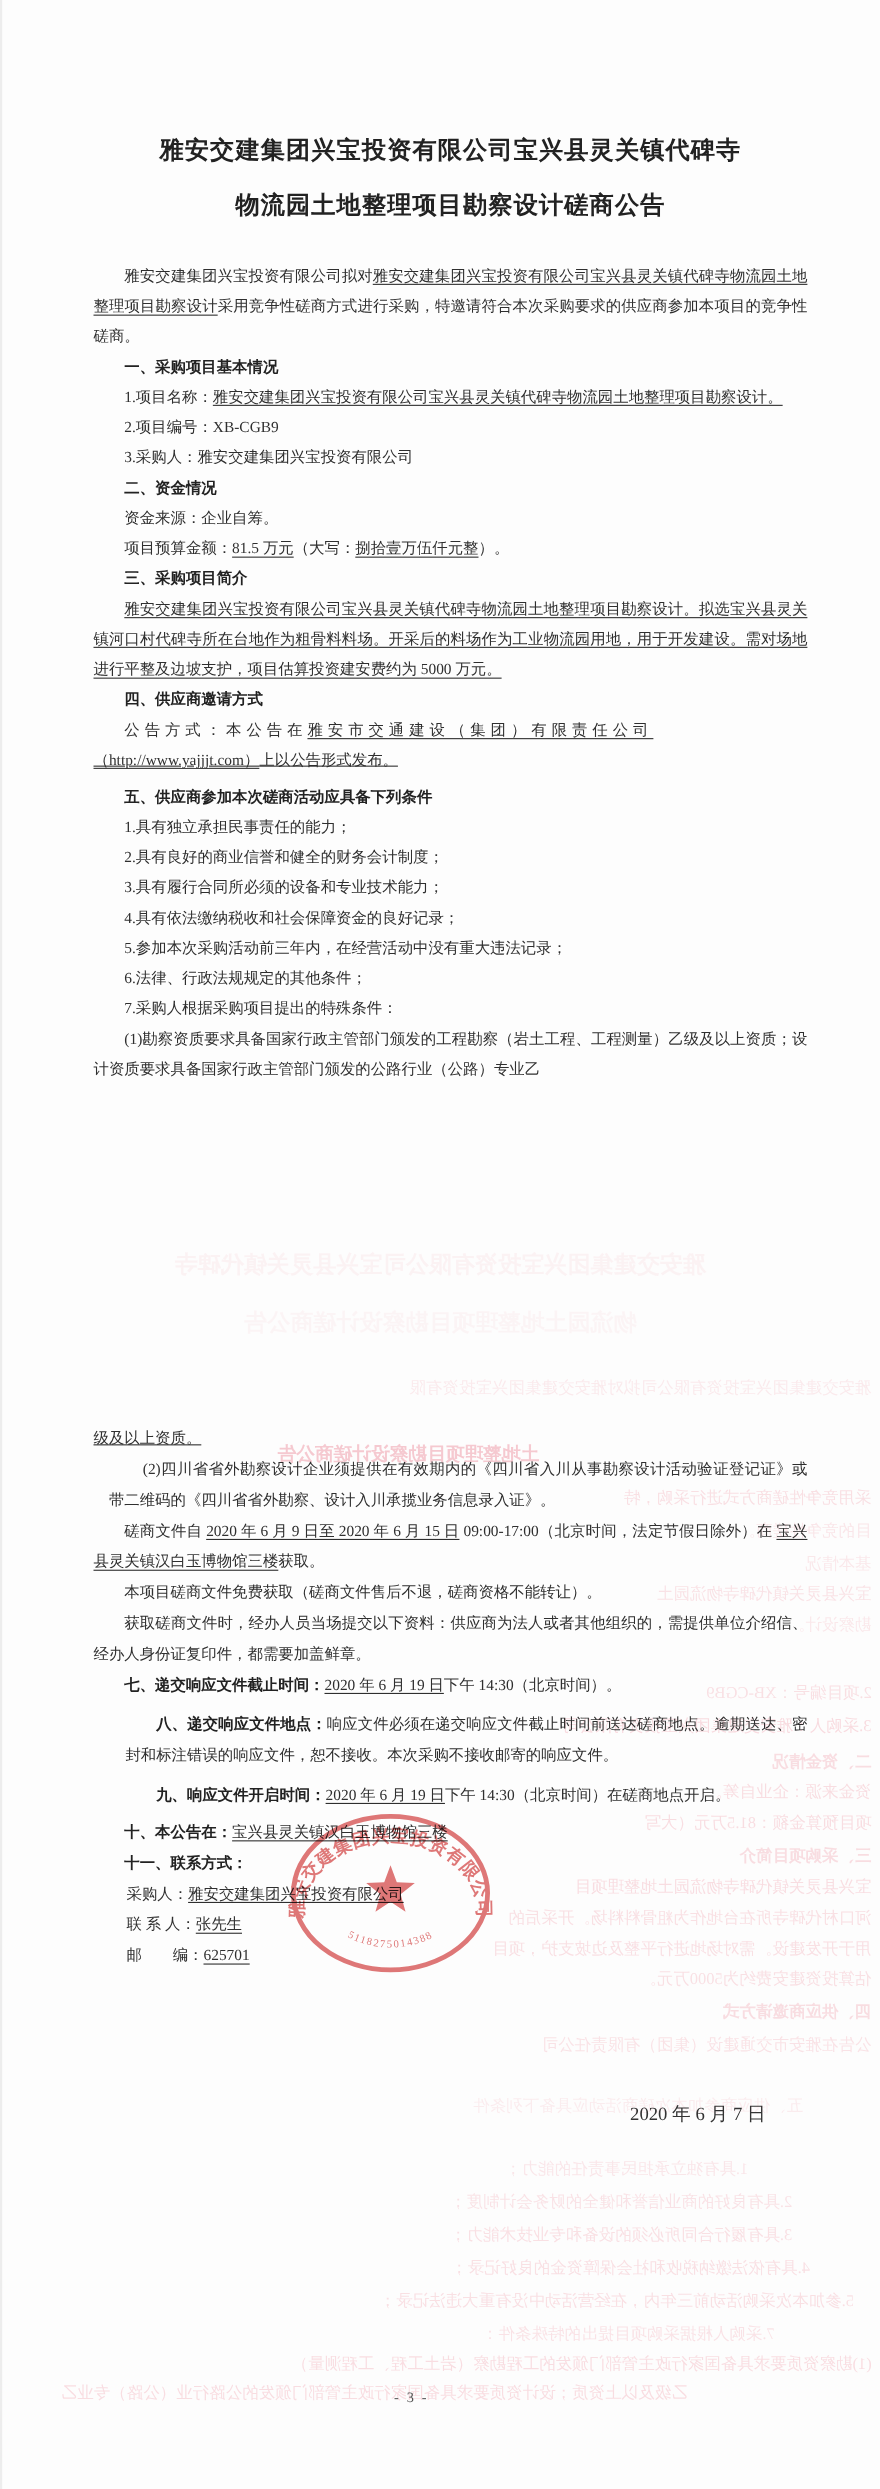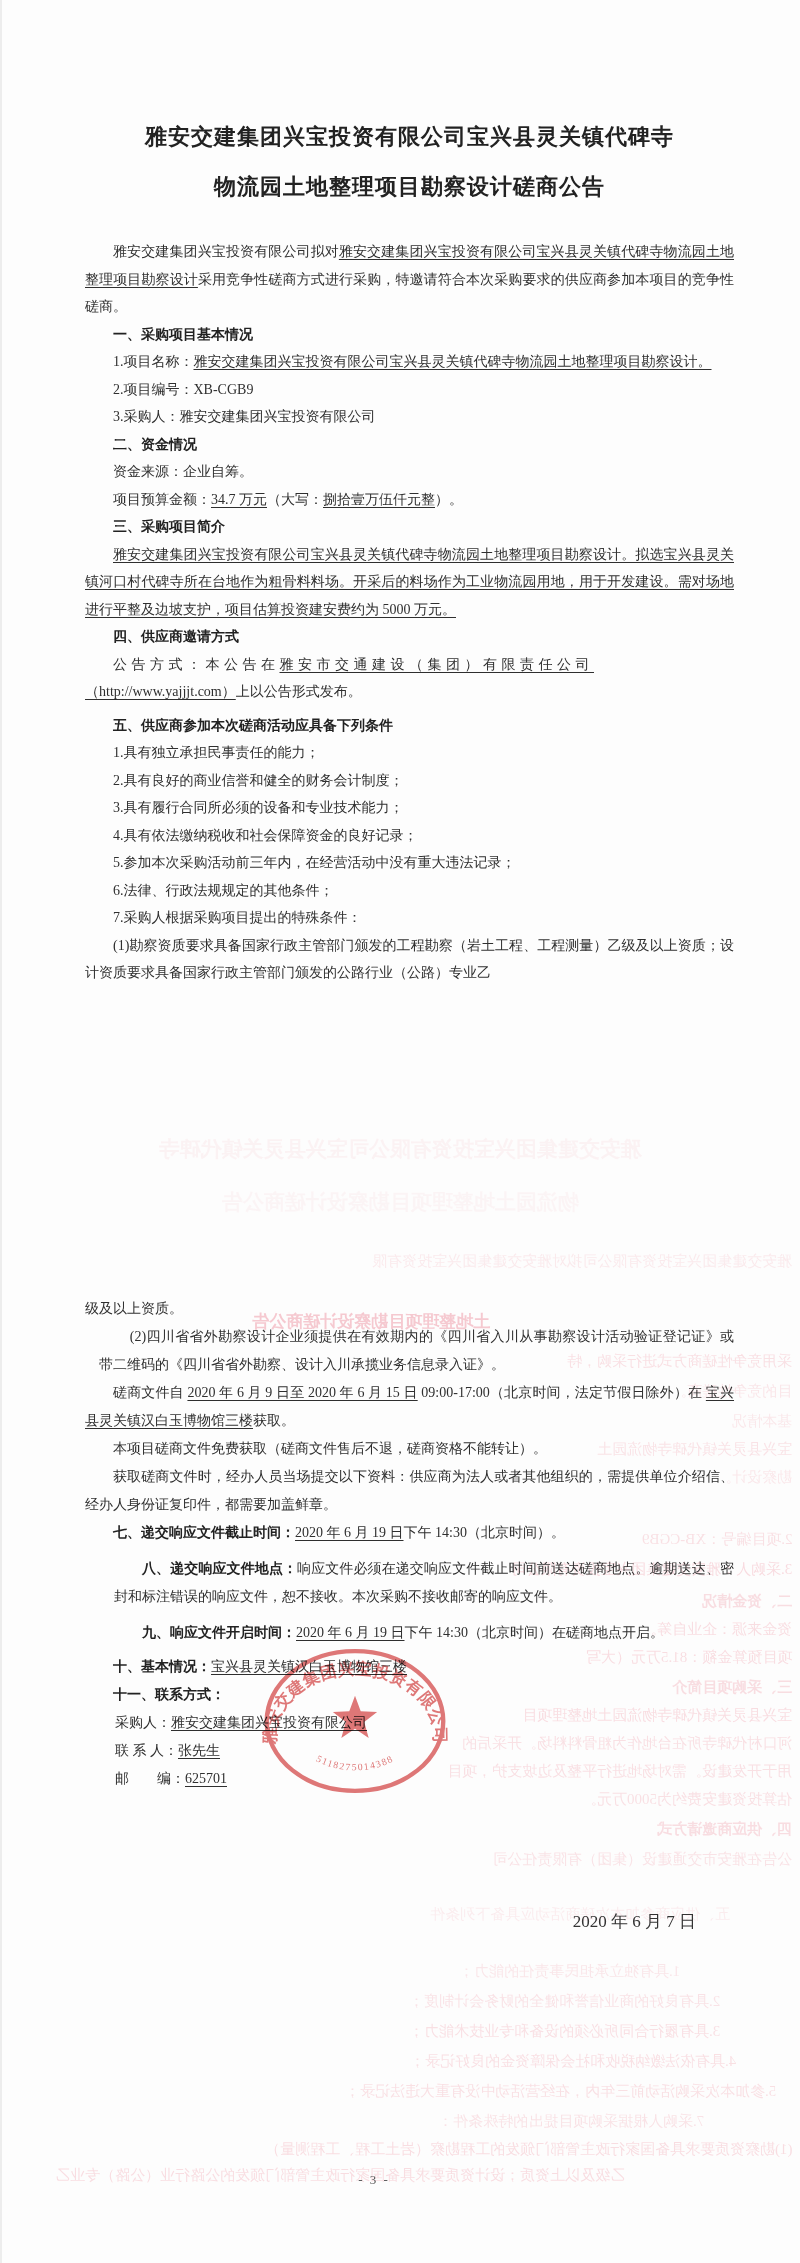--- a/index.html
+++ b/index.html
@@ -18,21 +18,21 @@
   .title { margin:0; padding-top:112px; text-align:center; font-size:22px; font-weight:700; color:#222; letter-spacing:1px; }
   .title-line { display:block; line-height:50px; }
   .title-gap { height:22px; }
 
   .para { margin:0; font-size:14px; line-height:27.5px; text-align:justify; }
   .page2 .para { line-height:28px; }
   .indent { text-indent:2em; }
   .indent2 { text-indent:2.2em; padding-left:14px;font-family:Liberation Serif, serif; }
   .bold { font-weight:700; color:#222; }
   .u { text-decoration:underline; text-underline-offset:3px; }
-  .noindent { text-indent:0; }
+  .noindent { text-indent:0;text-decoration:underline; }
   .spread { letter-spacing:4.5px; }
   .mt8 { margin-top:8px;margin-left:29px; }
   .mt6 { margin-top:6px; }
   .contact-block { margin-left:30px; }
 
   .doc-date { position:absolute; top:1910px; right:104px; font-size:17px; color:#333; }
   .page-number { position:absolute; top:2172px; left:0; width:748px; text-align:center; font-size:13px; color:#555; letter-spacing:2px; }
 
   .ghost-layer { position:absolute; inset:0; pointer-events:none; }
   .ghost {
@@ -91,21 +91,21 @@
 
     <p class="para indent"><span>雅安交建集团兴宝投资有限公司拟对</span><span class="u">雅安交建集团兴宝投资有限公司宝兴县灵关镇代碑寺物流园土地整理项目勘察设计</span><span>采用竞争性磋商方式进行采购，特邀请符合本次采购要求的供应商参加本项目的竞争性磋商。</span></p>
 
     <p class="para indent bold">一、采购项目基本情况</p>
     <p class="para indent"><span>1.项目名称：</span><span class="u">雅安交建集团兴宝投资有限公司宝兴县灵关镇代碑寺物流园土地整理项目勘察设计。</span></p>
     <p class="para indent">2.项目编号：XB-CGB9</p>
     <p class="para indent">3.采购人：雅安交建集团兴宝投资有限公司</p>
 
     <p class="para indent bold">二、资金情况</p>
     <p class="para indent">资金来源：企业自筹。</p>
-    <p class="para indent"><span>项目预算金额：</span><span class="u">34.7 万元</span><span>（大写：</span><span class="u">捌拾壹万伍仟元整</span><span>）。</span></p>
+    <p class="para indent"><span>项目预算金额：</span><span class="u">81.5 万元</span><span>（大写：</span><span class="u">捌拾壹万伍仟元整</span><span>）。</span></p>
 
     <p class="para indent bold">三、采购项目简介</p>
     <p class="para indent"><span class="u">雅安交建集团兴宝投资有限公司宝兴县灵关镇代碑寺物流园土地整理项目勘察设计。拟选宝兴县灵关镇河口村代碑寺所在台地作为粗骨料料场。开采后的料场作为工业物流园用地，用于开发建设。需对场地进行平整及边坡支护，项目估算投资建安费约为 5000 万元。</span></p>
 
     <p class="para indent bold">四、供应商邀请方式</p>
     <p class="para indent spread"><span>公告方式：本公告在</span><span class="u">雅安市交通建设（集团）有限责任公司</span></p>
     <p class="para noindent"><span class="u">（http://www.yajjjt.com）</span><span>上以公告形式发布。</span></p>
 
     <p class="para indent bold mt6">五、供应商参加本次磋商活动应具备下列条件</p>
     <p class="para indent">1.具有独立承担民事责任的能力；</p>
@@ -125,21 +125,21 @@
     <p class="para indent"><span>磋商文件自</span> <span class="u">2020 年 6 月 9 日至 2020 年 6 月 15 日</span> <span>09:00-17:00（北京时间，法定节假日除外）在 </span><span class="u">宝兴县灵关镇汉白玉博物馆三楼</span><span>获取。</span></p>
     <p class="para indent">本项目磋商文件免费获取（磋商文件售后不退，磋商资格不能转让）。</p>
     <p class="para indent">获取磋商文件时，经办人员当场提交以下资料：供应商为法人或者其他组织的，需提供单位介绍信、经办人身份证复印件，都需要加盖鲜章。</p>
 
     <p class="para indent"><span class="bold">七、递交响应文件截止时间：</span><span class="u">2020 年 6 月 19 日</span><span>下午 14:30（北京时间）。</span></p>
 
     <p class="para indent mt8"><span class="bold">八、递交响应文件地点：</span><span>响应文件必须在递交响应文件截止时间前送达磋商地点。逾期送达、密封和标注错误的响应文件，恕不接收。本次采购不接收邮寄的响应文件。</span></p>
 
     <p class="para indent mt8"><span class="bold">九、响应文件开启时间：</span><span class="u">2020 年 6 月 19 日</span><span>下午 14:30（北京时间）在磋商地点开启。</span></p>
 
-    <p class="para indent mt6"><span class="bold">十、基本情况：</span><span class="u">宝兴县灵关镇汉白玉博物馆三楼</span></p>
+    <p class="para indent mt6"><span class="bold">十、本公告在：</span><span class="u">宝兴县灵关镇汉白玉博物馆三楼</span></p>
 
     <p class="para indent bold">十一、联系方式：</p>
     <div class="contact-block">
       <p class="para"><span>采购人：</span><span class="u">雅安交建集团兴宝投资有限公司</span></p>
       <p class="para"><span>联 系 人：</span><span class="u">张先生</span></p>
       <p class="para"><span>邮　　编：</span><span class="u">625701</span></p>
     </div>
   </div>
 
   <div class="stamp">

